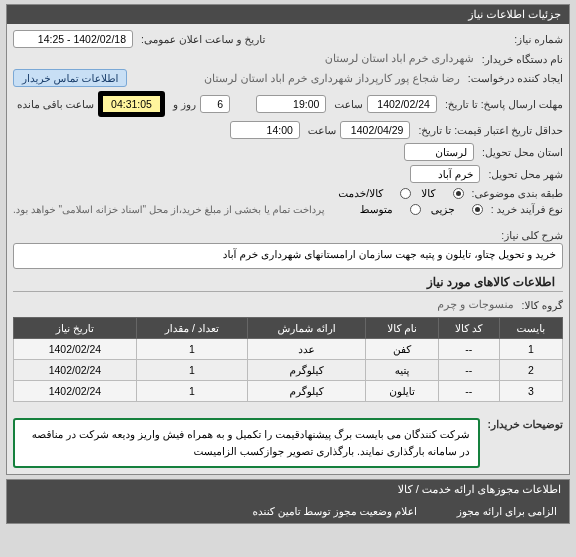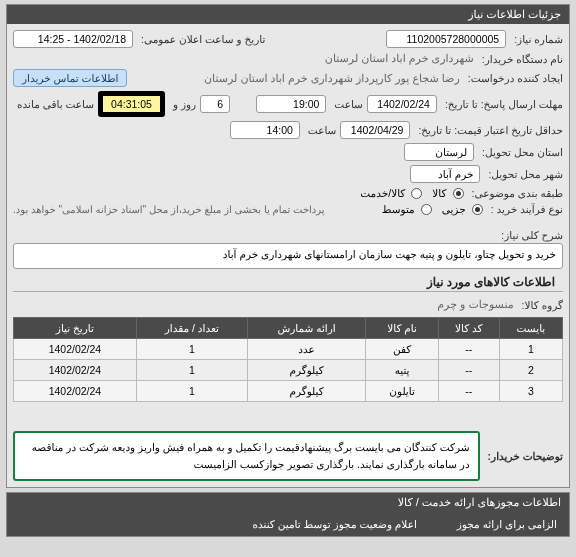--- a/index.html
+++ b/index.html
@@ -58,21 +58,21 @@
   }
   .link-btn {
     background: #c8dff5;
     border: 1px solid #7aa8d6;
     border-radius: 3px;
     padding: 2px 8px;
     font-size: 10.5px;
     color: #1a3e6b;
   }
   .radio-group { display: flex; gap: 10px; align-items: center; }
-  .radio-opt { display: inline-flex; align-items: center; gap: 6px; font-size: 10.5px; }
+  .radio-opt { display: inline-flex; align-items: center; gap: 17px; font-size: 10.5px; }
   .radio-dot {
     width: 11px; height: 11px; border-radius: 50%;
     border: 1px solid #555; background: #fff; position: relative;
   }
   .radio-dot.sel::after {
     content: ""; position: absolute; inset: 2px; background: #333; border-radius: 50%;
   }
   .big-field {
     background: #fff;
     border: 1px solid #999;
@@ -134,21 +134,20 @@
 </style>
 </head>
 <body>
 
 <div class="panel">
   <div class="panel-header">جزئیات اطلاعات نیاز</div>
   <div class="panel-body">
 
     <div class="row">
       <span class="label">شماره نیاز:</span>
-      <span class="field med">1102005728000005</span>
       <span class="spacer"></span>
       <span class="label">تاریخ و ساعت اعلان عمومی:</span>
       <span class="field med">1402/02/18 - 14:25</span>
     </div>
 
     <div class="row">
       <span class="label">نام دستگاه خریدار:</span>
       <span class="faint">شهرداری خرم اباد استان لرستان</span>
     </div>
 
@@ -264,21 +263,21 @@
             <td>3</td>
             <td>--</td>
             <td>تایلون</td>
             <td>کیلوگرم</td>
             <td>1</td>
             <td>1402/02/24</td>
           </tr>
         </tbody>
     </table>
 
-    <div class="row" style="align-items:center;margin-top:21px">
+    <div class="row" style="align-items:flex-start;margin-top:8px">
       <span class="label" style="font-weight:bold;padding-top:6px">توضیحات خریدار:</span>
       <div class="note-box" style="flex:1">شرکت کنندگان می بایست برگ پیشنهادقیمت را تکمیل و به همراه فیش واریز ودیعه شرکت در مناقصه در سامانه بارگذاری نمایند. بارگذاری تصویر جوازکسب الزامیست</div>
     </div>
 
   </div>
 </div>
 
 <div class="panel">
   <div class="panel-header">اطلاعات مجوزهای ارائه خدمت / کالا</div>
   <div class="bottom-tabs">

